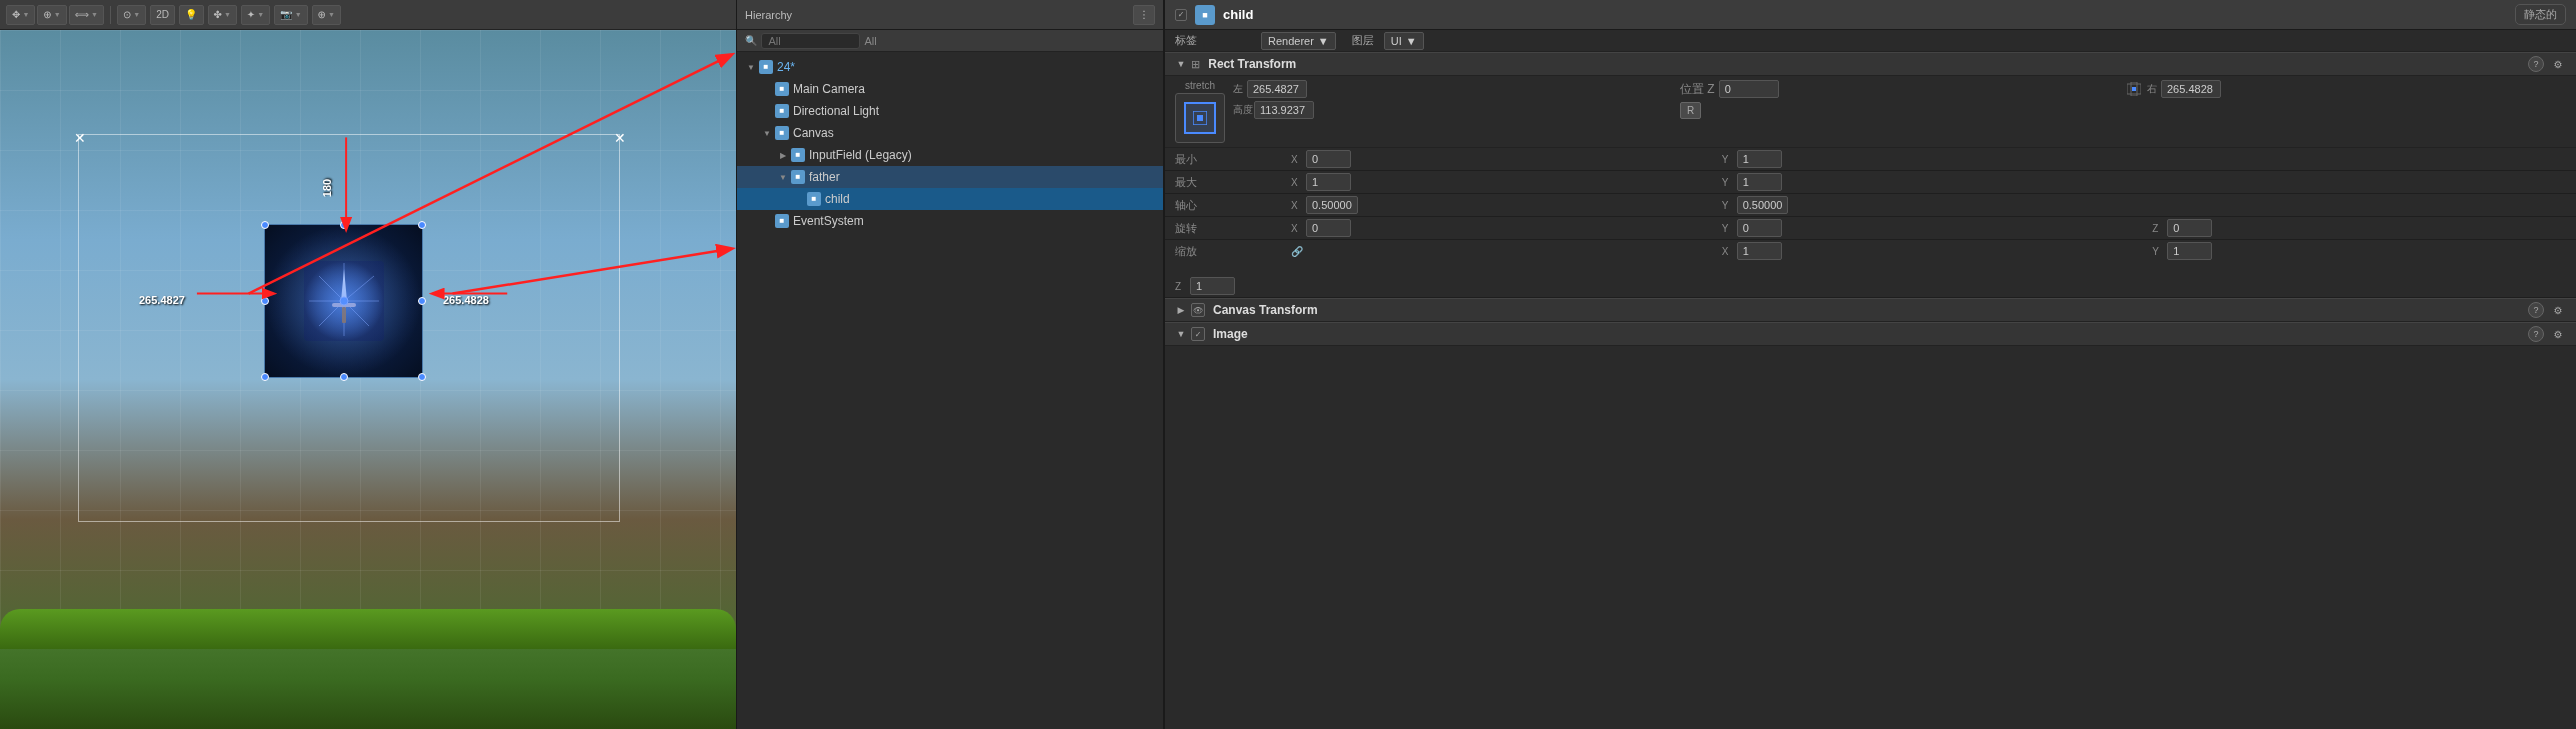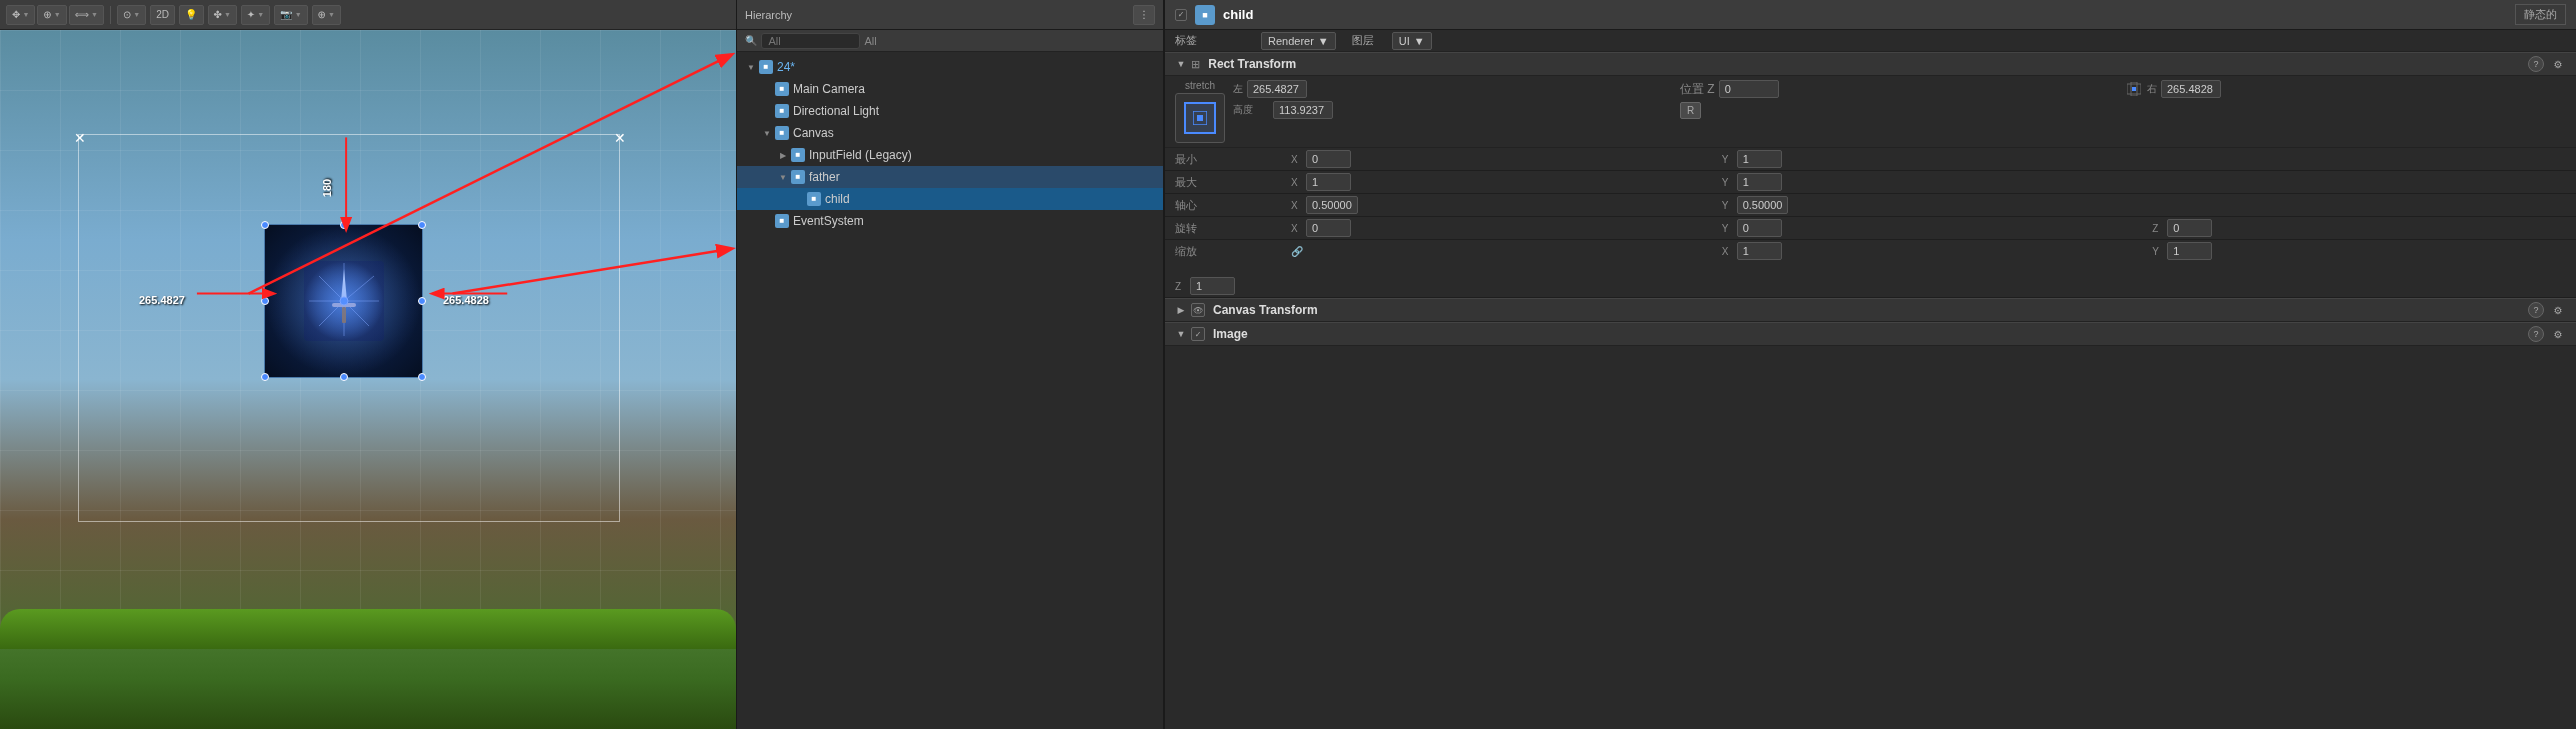--- a/index.html
+++ b/index.html
@@ -265,21 +265,21 @@
     .object-name {
       color: white;
       font-size: 13px;
       font-weight: bold;
     }
     .static-btn {
       margin-left: auto;
       padding: 2px 8px;
       background: #3a3a3a;
       border: 1px solid #555;
-      border-radius: 0;
+      border-radius: 5px;
       color: #aaa;
       font-size: 11px;
       cursor: pointer;
     }
     .inspector-row {
       height: 22px;
       display: flex;
       align-items: center;
       padding: 0 10px;
       border-bottom: 1px solid #222;
@@ -620,21 +620,21 @@
     <div class="static-btn">静态的</div>
   </div>
 
   <div class="inspector-row">
     <span class="inspector-label">标签</span>
     <div class="dropdown-field">
       <span>Renderer</span>
       <span>▼</span>
     </div>
     <span style="margin-left:10px;color:#aaa;font-size:11px;">图层</span>
-    <div class="dropdown-field" style="margin-left:12px;">
+    <div class="dropdown-field" style="margin-left:4px;">
       <span>UI</span>
       <span>▼</span>
     </div>
   </div>
 
   <div class="section-header">
     <span class="section-expand">▼</span>
     <span style="font-size:11px;color:#888;margin-right:4px;">⊞</span>
     <span class="section-title">Rect Transform</span>
     <div class="help-btn">?</div>
@@ -668,21 +668,21 @@
       <div style="display:flex;align-items:center;gap:4px;">
 
         <svg width="14" height="14" style="margin-right:2px;" viewBox="0 0 14 14">
           <rect x="0" y="2" width="14" height="10" fill="none" stroke="#666" stroke-width="1"></rect>
           <rect x="4" y="0" width="6" height="14" fill="none" stroke="#666" stroke-width="1"></rect>
           <rect x="5" y="5" width="4" height="4" fill="#4a8aff"></rect>
         </svg>
         <span style="color:#888;font-size:10px;">右</span>
         <div class="field-value">265.4828</div>
       </div>
-      <div style="display:flex;align-items:center;gap:20px;">
+      <div style="display:flex;align-items:center;gap:1px;">
         <span style="color:#888;font-size:10px;">高度</span>
         <div class="field-value">113.9237</div>
       </div>
       <div style="display:flex;align-items:center;gap:4px;">
         <div style="background:#4a4a4a;border:1px solid #666;border-radius:2px;padding:2px 6px;font-size:10px;color:#aaa;cursor:pointer;">R</div>
       </div>
     </div>
   </div>
 
   <div class="xyz-row">

